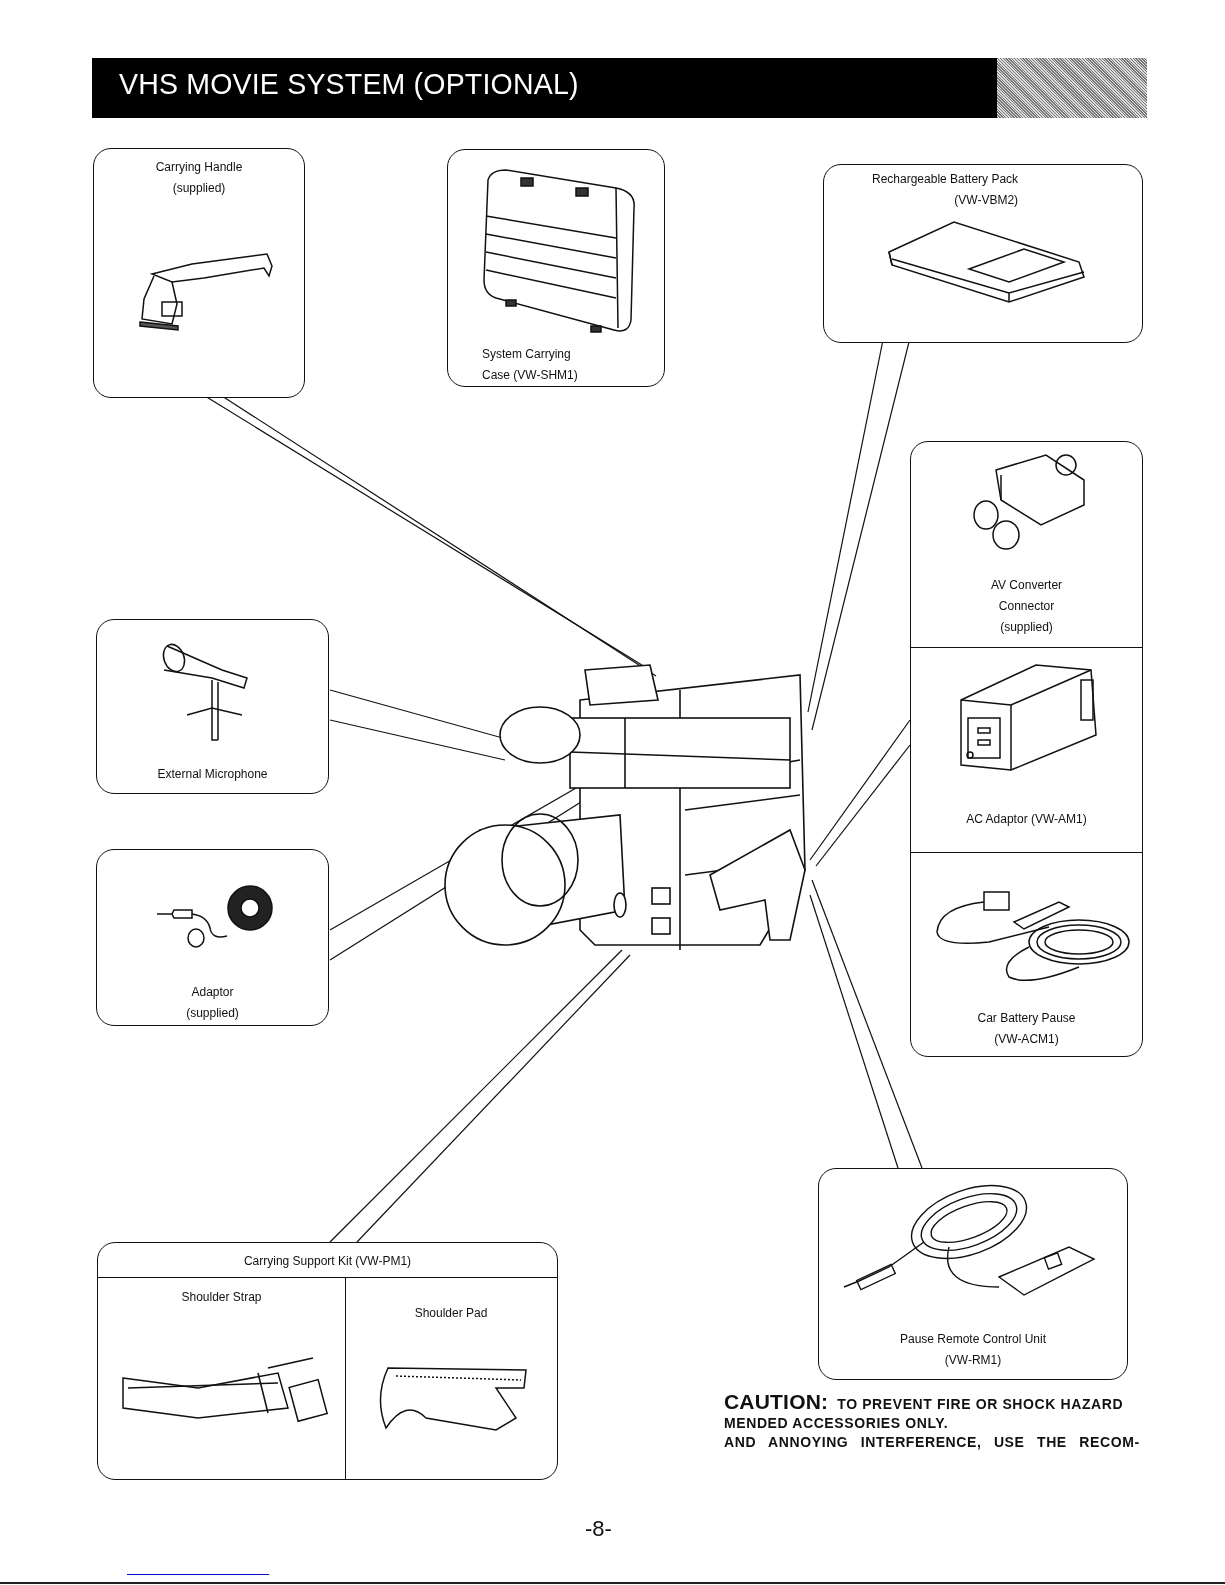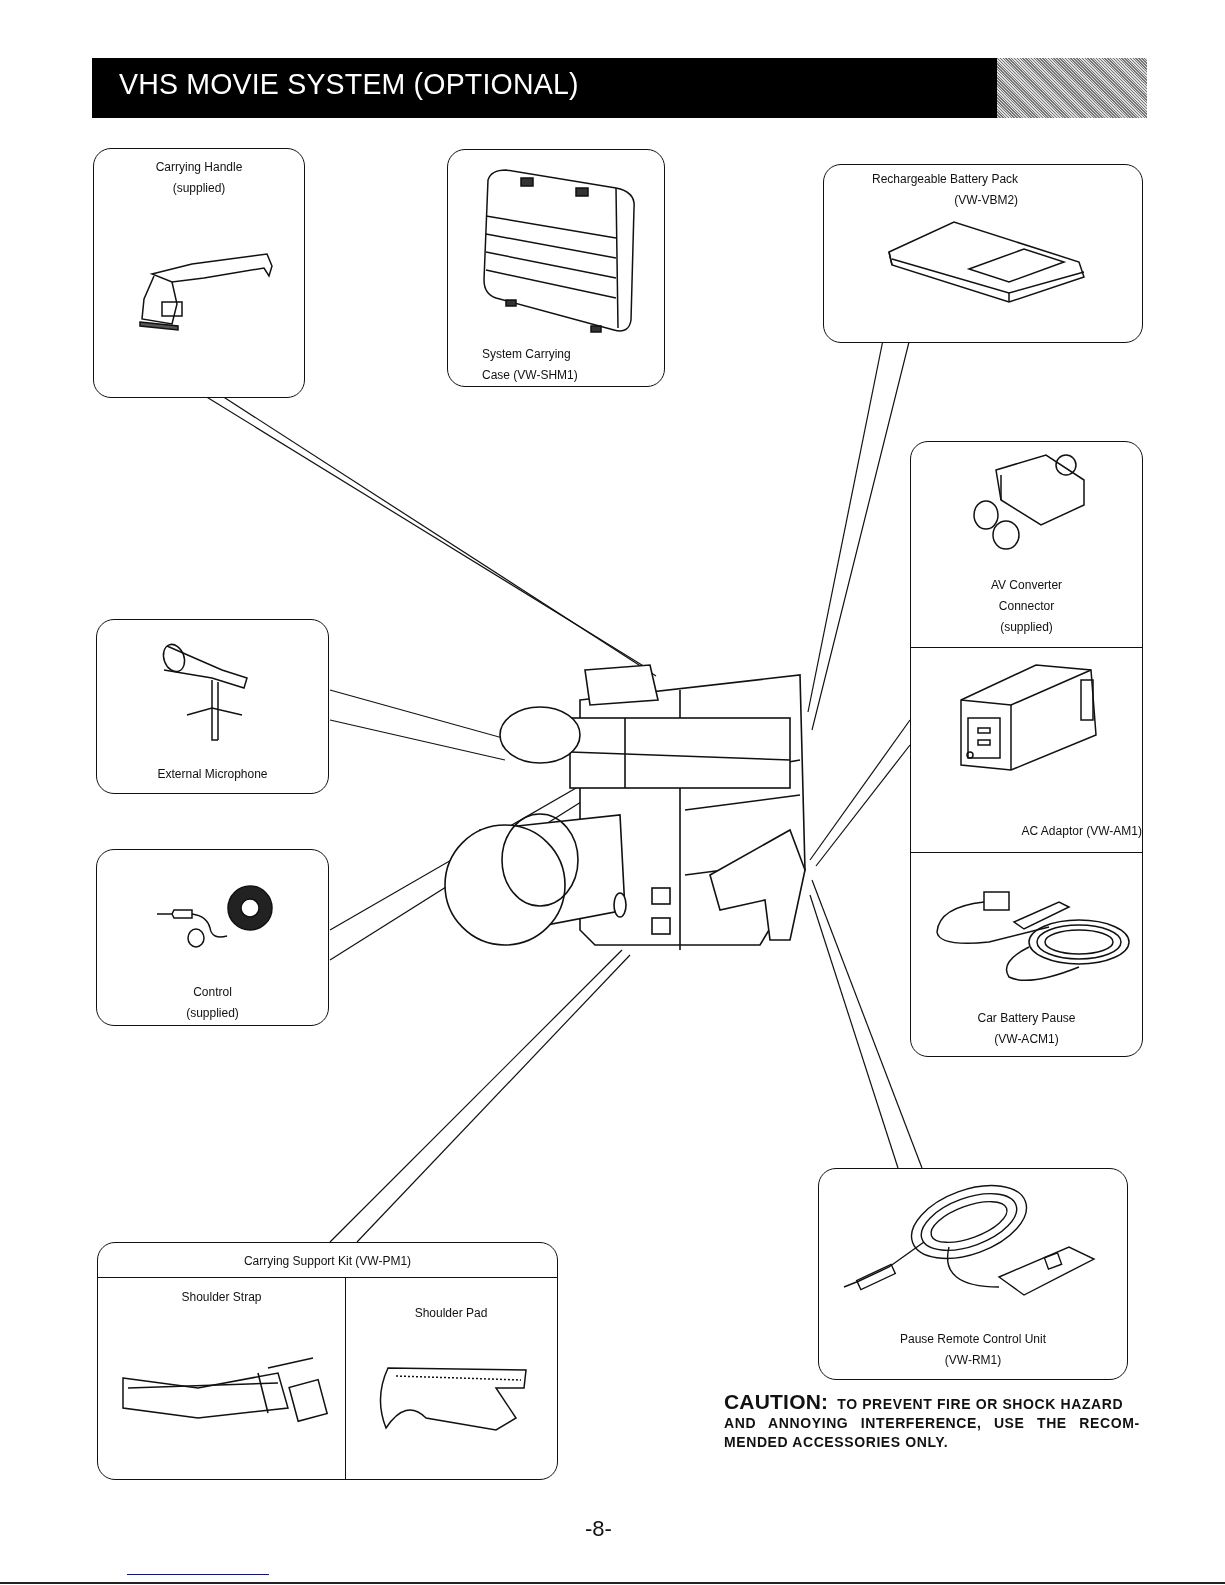--- a/index.html
+++ b/index.html
@@ -127,21 +127,21 @@
       <path d="M5 40 L80 5 L135 10 L140 75 L55 110 L5 105 Z"></path>
       <path d="M5 40 L55 45 L135 10"></path>
       <path d="M55 45 L55 110"></path>
       <rect x="12" y="58" width="32" height="40"></rect>
       <rect x="22" y="68" width="12" height="5"></rect>
       <rect x="22" y="80" width="12" height="5"></rect>
       <circle cx="14" cy="95" r="3"></circle>
       <rect x="125" y="20" width="12" height="40"></rect>
     </g>
   </svg>
-  <div class="lbl" style="left:0;right:0;top:379px;text-align:right;">AC Adaptor (VW-AM1)</div>
+  <div class="lbl" style="left:0;right:0;top:367px;">AC Adaptor (VW-AM1)</div>
   <div class="divider" style="left:0;right:0;top:410px;"></div>
   <svg class="abs" style="left:18px;top:445px" width="210" height="110">
     <g stroke="#111" stroke-width="1.5" fill="none">
       <rect x="55" y="5" width="25" height="18"></rect>
       <path d="M55 15 Q10 20 8 45 Q10 60 60 55 L120 40"></path>
       <path d="M85 35 L130 15 L140 20 L95 42 Z"></path>
       <ellipse cx="150" cy="55" rx="50" ry="22"></ellipse>
       <ellipse cx="150" cy="55" rx="42" ry="17"></ellipse>
       <ellipse cx="150" cy="55" rx="34" ry="12"></ellipse>
       <path d="M100 60 Q70 75 80 90 Q100 100 150 80"></path>
@@ -169,21 +169,21 @@
   <svg class="abs" style="left:55px;top:28px" width="130" height="80">
     <g stroke="#111" stroke-width="1.5" fill="none">
       <path d="M5 36 L20 36 L22 32 L40 32 L40 40 L22 40 L20 36"></path>
       <path d="M40 36 Q55 38 58 50 Q60 62 75 58"></path>
       <circle cx="98" cy="30" r="22" fill="#222"></circle>
       <circle cx="98" cy="30" r="9" fill="#fff"></circle>
       <ellipse cx="44" cy="60" rx="8" ry="9"></ellipse>
     </g>
   </svg>
   <div class="lbl" style="left:0;right:0;top:132px;">
-    <div>Control</div>
+    <div>Adaptor</div>
     <div>(supplied)</div>
   </div>
 </div>
 
 <svg class="abs" style="left:420px;top:660px" width="400" height="300">
   <g stroke="#111" stroke-width="1.6" fill="#fff">
     <path d="M160 40 L380 15 L385 210 L340 285 L175 285 L160 270 Z"></path>
     <path d="M260 30 L260 290" fill="none"></path>
     <path d="M265 120 L380 100" fill="none"></path>
     <path d="M265 150 L380 135" fill="none"></path>
@@ -240,19 +240,19 @@
     </g>
   </svg>
   <div class="lbl" style="left:0;right:0;top:160px;">
     <div>Pause Remote Control Unit</div>
     <div>(VW-RM1)</div>
   </div>
 </div>
 
 <div class="abs caution">
   <div><span class="big">CAUTION:</span>&nbsp;&nbsp;<span>TO PREVENT FIRE OR SHOCK HAZARD</span></div>
+  <div>MENDED ACCESSORIES ONLY.</div>
   <div style="word-spacing:8px;">AND ANNOYING INTERFERENCE, USE THE RECOM-</div>
-  <div>MENDED ACCESSORIES ONLY.</div>
 </div>
 
 <div class="abs pageno">-8-</div>
 <div class="abs linkline"></div>
 <div class="abs edgeline"></div>
 
 </body></html>

